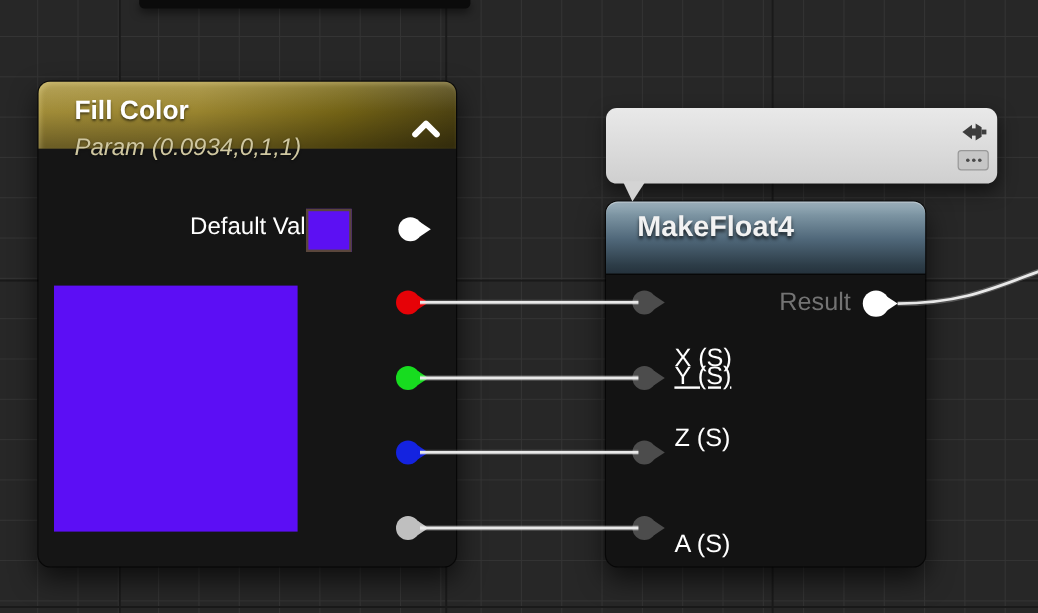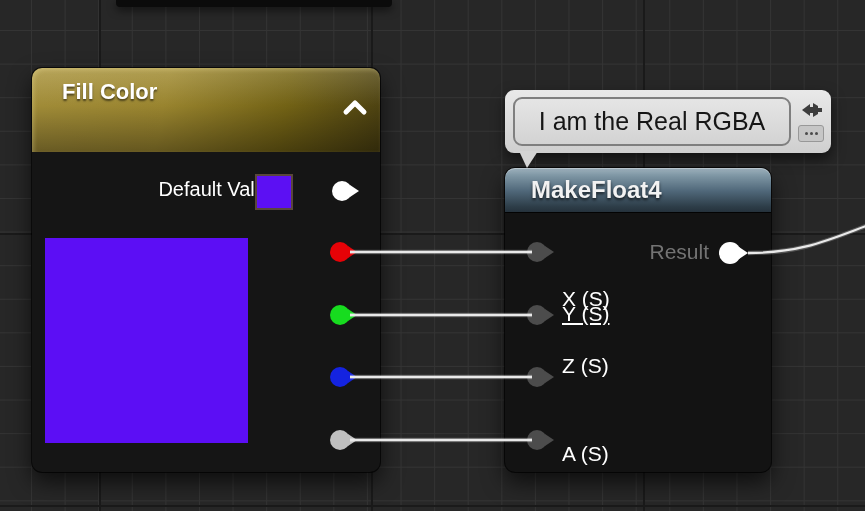--- a/index.html
+++ b/index.html
@@ -19,21 +19,21 @@
   .wires{position:absolute;inset:0;z-index:5;pointer-events:none;}
   
   .node{
     position:absolute;border-radius:10px;background:#151515;
     box-shadow:0 10px 22px rgba(0,0,0,.65), 0 0 0 1px rgba(0,0,0,.7);
     z-index:2;
   }
   
   .fc{left:32px;top:68px;width:348px;height:404px;}
   .fc-header{
-    position:absolute;left:0;top:0;right:0;height:84px;
+    position:absolute;left:0;top:0;right:0;height:56px;
     border-radius:10px 10px 0 0;
     background:
       linear-gradient(to bottom, rgba(255,255,255,.16), rgba(0,0,0,.05) 45%, rgba(0,0,0,.38)),
       linear-gradient(100deg,#a9933b 0%, #a18b31 38%, #786716 72%, #4e4312 100%);
     box-shadow:inset 2px 2px 4px rgba(255,240,170,.28);
   }
   .fc-title{position:absolute;left:30px;top:11px;font-size:22px;font-weight:bold;color:#fff;
     text-shadow:0 2px 2px rgba(0,0,0,.55);}
   .fc-subtitle{position:absolute;left:30px;top:44px;font-size:20px;font-style:italic;color:#cfc7a0;
     text-shadow:0 1px 2px rgba(0,0,0,.45);}
@@ -46,21 +46,21 @@
   
   .pin{position:absolute;width:20px;height:20px;color:#888;}
   .pin::before{content:'';position:absolute;inset:0;border-radius:50%;background:currentColor;}
   .pin::after{content:'';position:absolute;left:18px;top:4px;width:0;height:0;
     border-left:9px solid currentColor;border-top:6px solid transparent;border-bottom:6px solid transparent;}
   .pin.big{width:22px;height:22px;}
   .pin.big::after{left:20px;top:5px;}
   
   .mf{left:505px;top:168px;width:266px;height:304px;background:#131313;}
   .mf-header{
-    position:absolute;left:0;top:0;right:0;height:44px;border-radius:10px 10px 0 0;
+    position:absolute;left:0;top:0;right:0;height:60px;border-radius:10px 10px 0 0;
     background:linear-gradient(to bottom,#a2b6c2 0%, #7d95a3 18%, #50687a 52%, #2d3d48 88%, #25323c 100%);
     box-shadow:inset 0 1px 0 rgba(255,255,255,.35), 0 1px 0 rgba(0,0,0,.8);
   }
   .mf-title{position:absolute;left:26px;top:8px;font-size:24px;font-weight:bold;color:#f2f2f2;
     text-shadow:0 2px 3px rgba(0,0,0,.7);}
   .mf-in-label{position:absolute;left:57px;font-size:21px;color:#fff;}
   .mf-result{position:absolute;right:62px;top:72px;font-size:21px;color:#737373;}
   
   .bubble{
     position:absolute;left:505px;top:90px;width:326px;height:63px;z-index:8;
@@ -88,20 +88,21 @@
 </head>
 <body>
 
 <div class="canvas">
 
   <div class="sliver"></div>
 
   <div class="node fc">
     <div class="fc-header">
       <div class="fc-title">Fill Color</div>
+      <div class="fc-subtitle">Param (0.0934,0,1,1)</div>
       <div class="fc-collapse">
         <svg width="26" height="20" viewBox="0 0 26 20">
           <polyline points="4,14 13,5 22,14" fill="none" stroke="#fff" stroke-width="5" stroke-linecap="round" stroke-linejoin="round"></polyline>
         </svg>
       </div>
     </div>
     <div class="fc-row-label">Default Value</div>
     <span class="swatch" style="color: rgb(92, 16, 243);"></span>
     <span class="pin" style="left: 300px; top: 113px; color: rgb(255, 255, 255);"></span>
     <div class="preview" style="color: rgb(92, 14, 245);"></div>
@@ -138,21 +139,20 @@
     <g stroke="#e9e9e9" stroke-width="2.3" fill="none">
       <line x1="350" y1="252" x2="532" y2="252"></line>
       <line x1="350" y1="315" x2="532" y2="315"></line>
       <line x1="350" y1="377" x2="532" y2="377"></line>
       <line x1="350" y1="440" x2="532" y2="440"></line>
       <path d="M748 253 C 800 253 826 241 866 226"></path>
     </g>
   </svg>
 
   <div class="bubble">
-    <div class="bubble-inner">I am the Real RGBA</div>
     <div class="bubble-tail"></div>
     <div class="bubble-pin">
       <svg width="24" height="18" viewBox="0 0 24 18">
         <g fill="#3d3d3d">
           <polygon points="2,9 10,3 10,15"></polygon>
           <rect x="9" y="6" width="5" height="6"></rect>
           <polygon points="13,2 18,5 18,13 13,16"></polygon>
           <rect x="18" y="7" width="4" height="4"></rect>
         </g>
       </svg>

